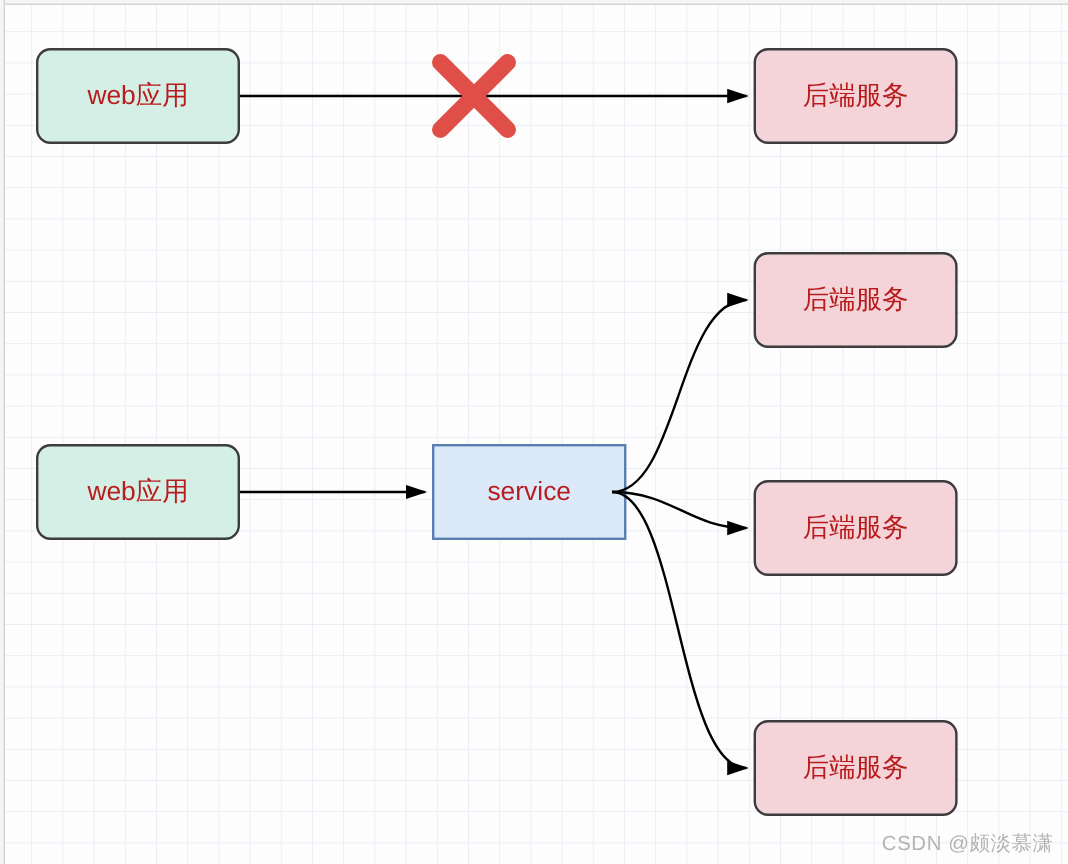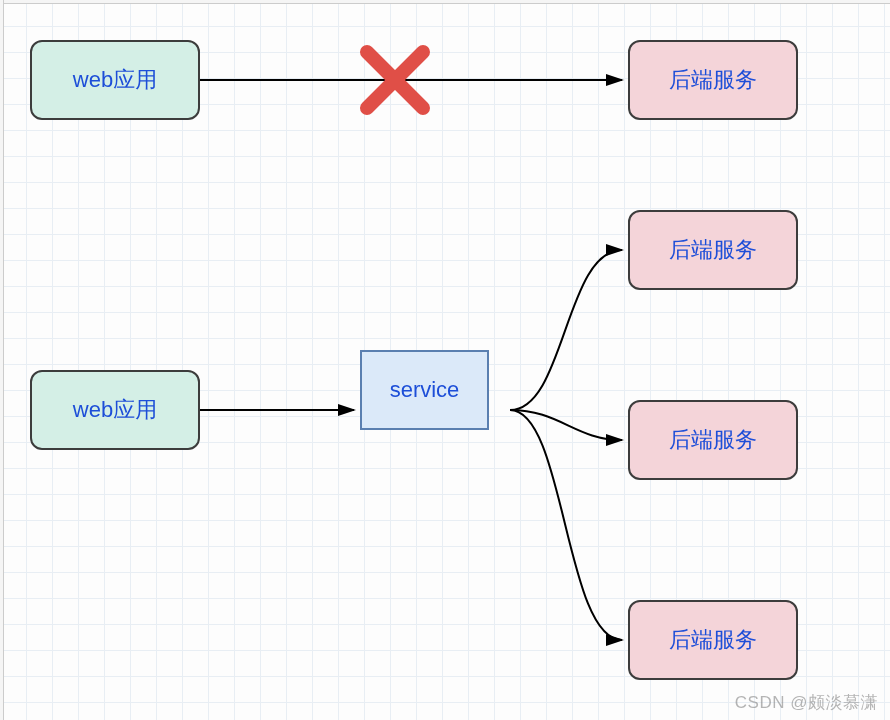--- a/index.html
+++ b/index.html
@@ -22,21 +22,21 @@
     .ruler-left {
       position: absolute; top: 0; bottom: 0; left: 0; width: 4px;
       border-right: 1px solid #ccc; background: #f5f5f5;
     }
     .node {
       position: absolute;
       display: flex;
       align-items: center;
       justify-content: center;
       font-size: 22px;
-      color: #1d4ed8;
+      color: #b91c1c;
       border-radius: 12px;
       border: 2px solid;
     }
     .node-teal {
       background: #d4efe6;
       border-color: #3c3c3c;
     }
     .node-pink {
       background: #f4d4d9;
       border-color: #3c3c3c;
@@ -72,21 +72,21 @@
 </div>
 
 <div class="node node-pink" style="left:628px; top:40px; width:170px; height:80px;">
   <span>后端服务</span>
 </div>
 
 <div class="node node-teal" style="left:30px; top:370px; width:170px; height:80px;">
   <span>web应用</span>
 </div>
 
-<div class="node node-blue" style="left:360px; top:350px; width:129px; height:80px;">
+<div class="node node-blue" style="left:360px; top:370px; width:162px; height:80px;">
   <span>service</span>
 </div>
 
 <div class="node node-pink" style="left:628px; top:210px; width:170px; height:80px;">
   <span>后端服务</span>
 </div>
 
 <div class="node node-pink" style="left:628px; top:400px; width:170px; height:80px;">
   <span>后端服务</span>
 </div>

